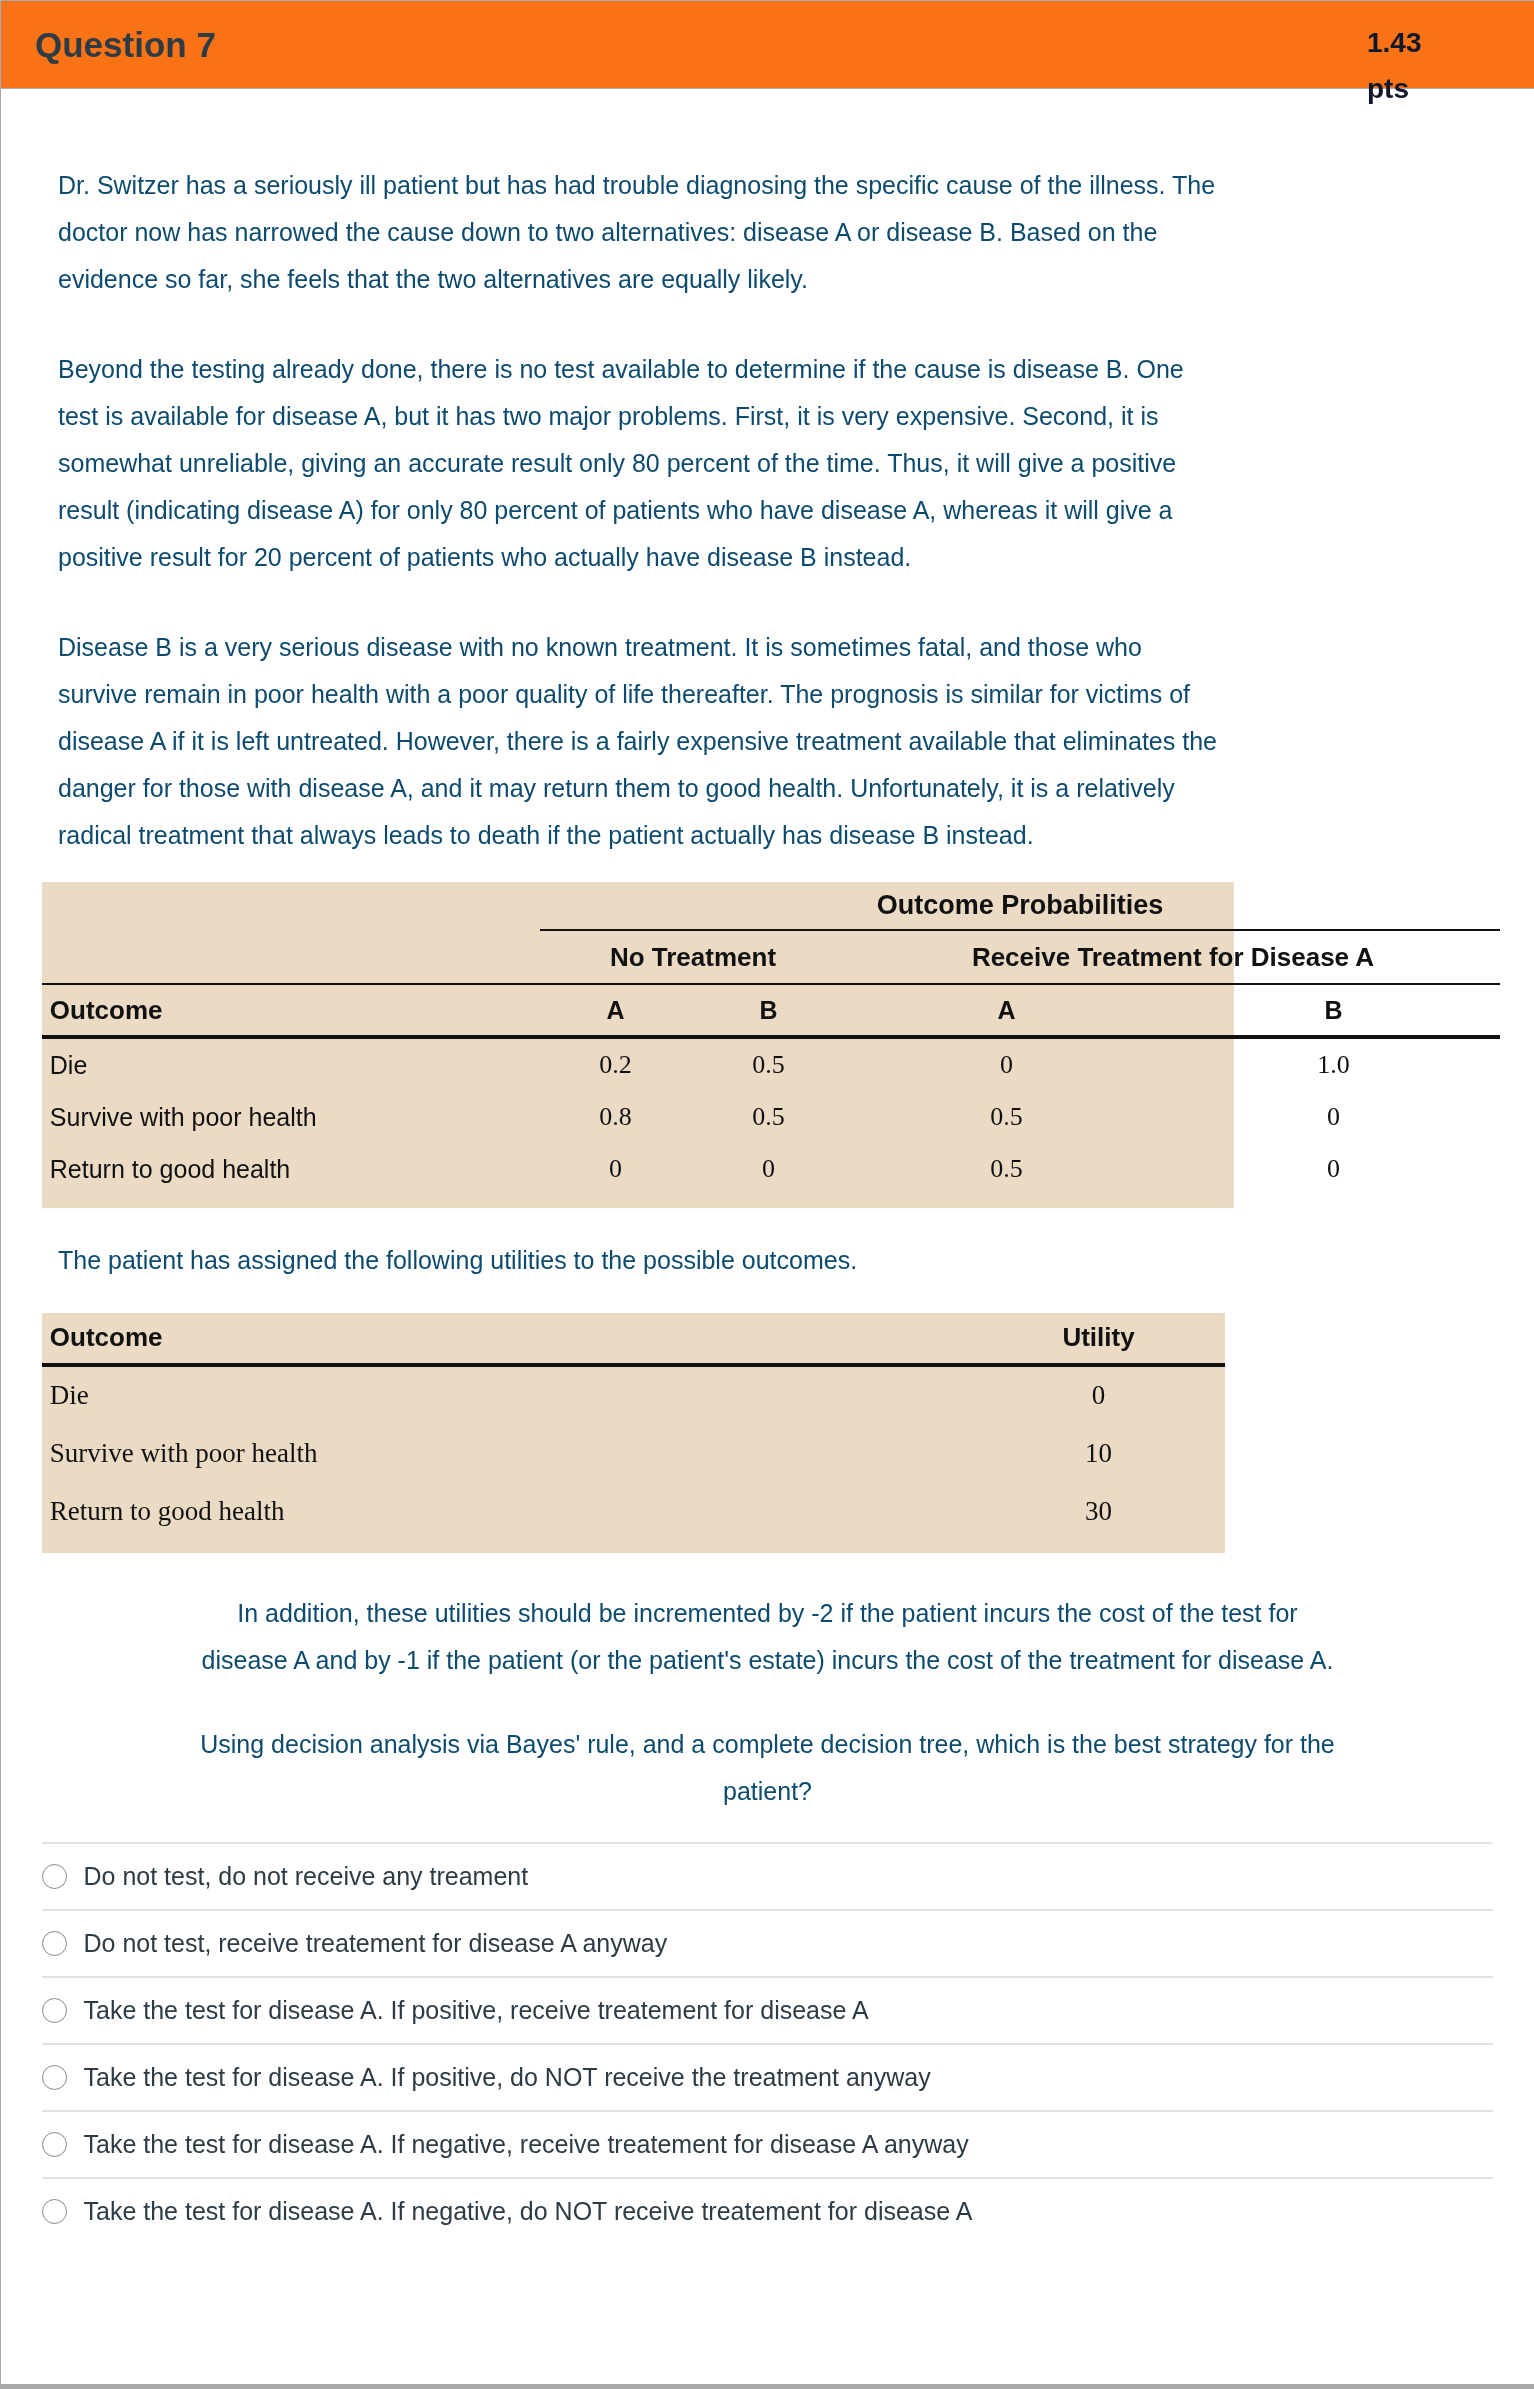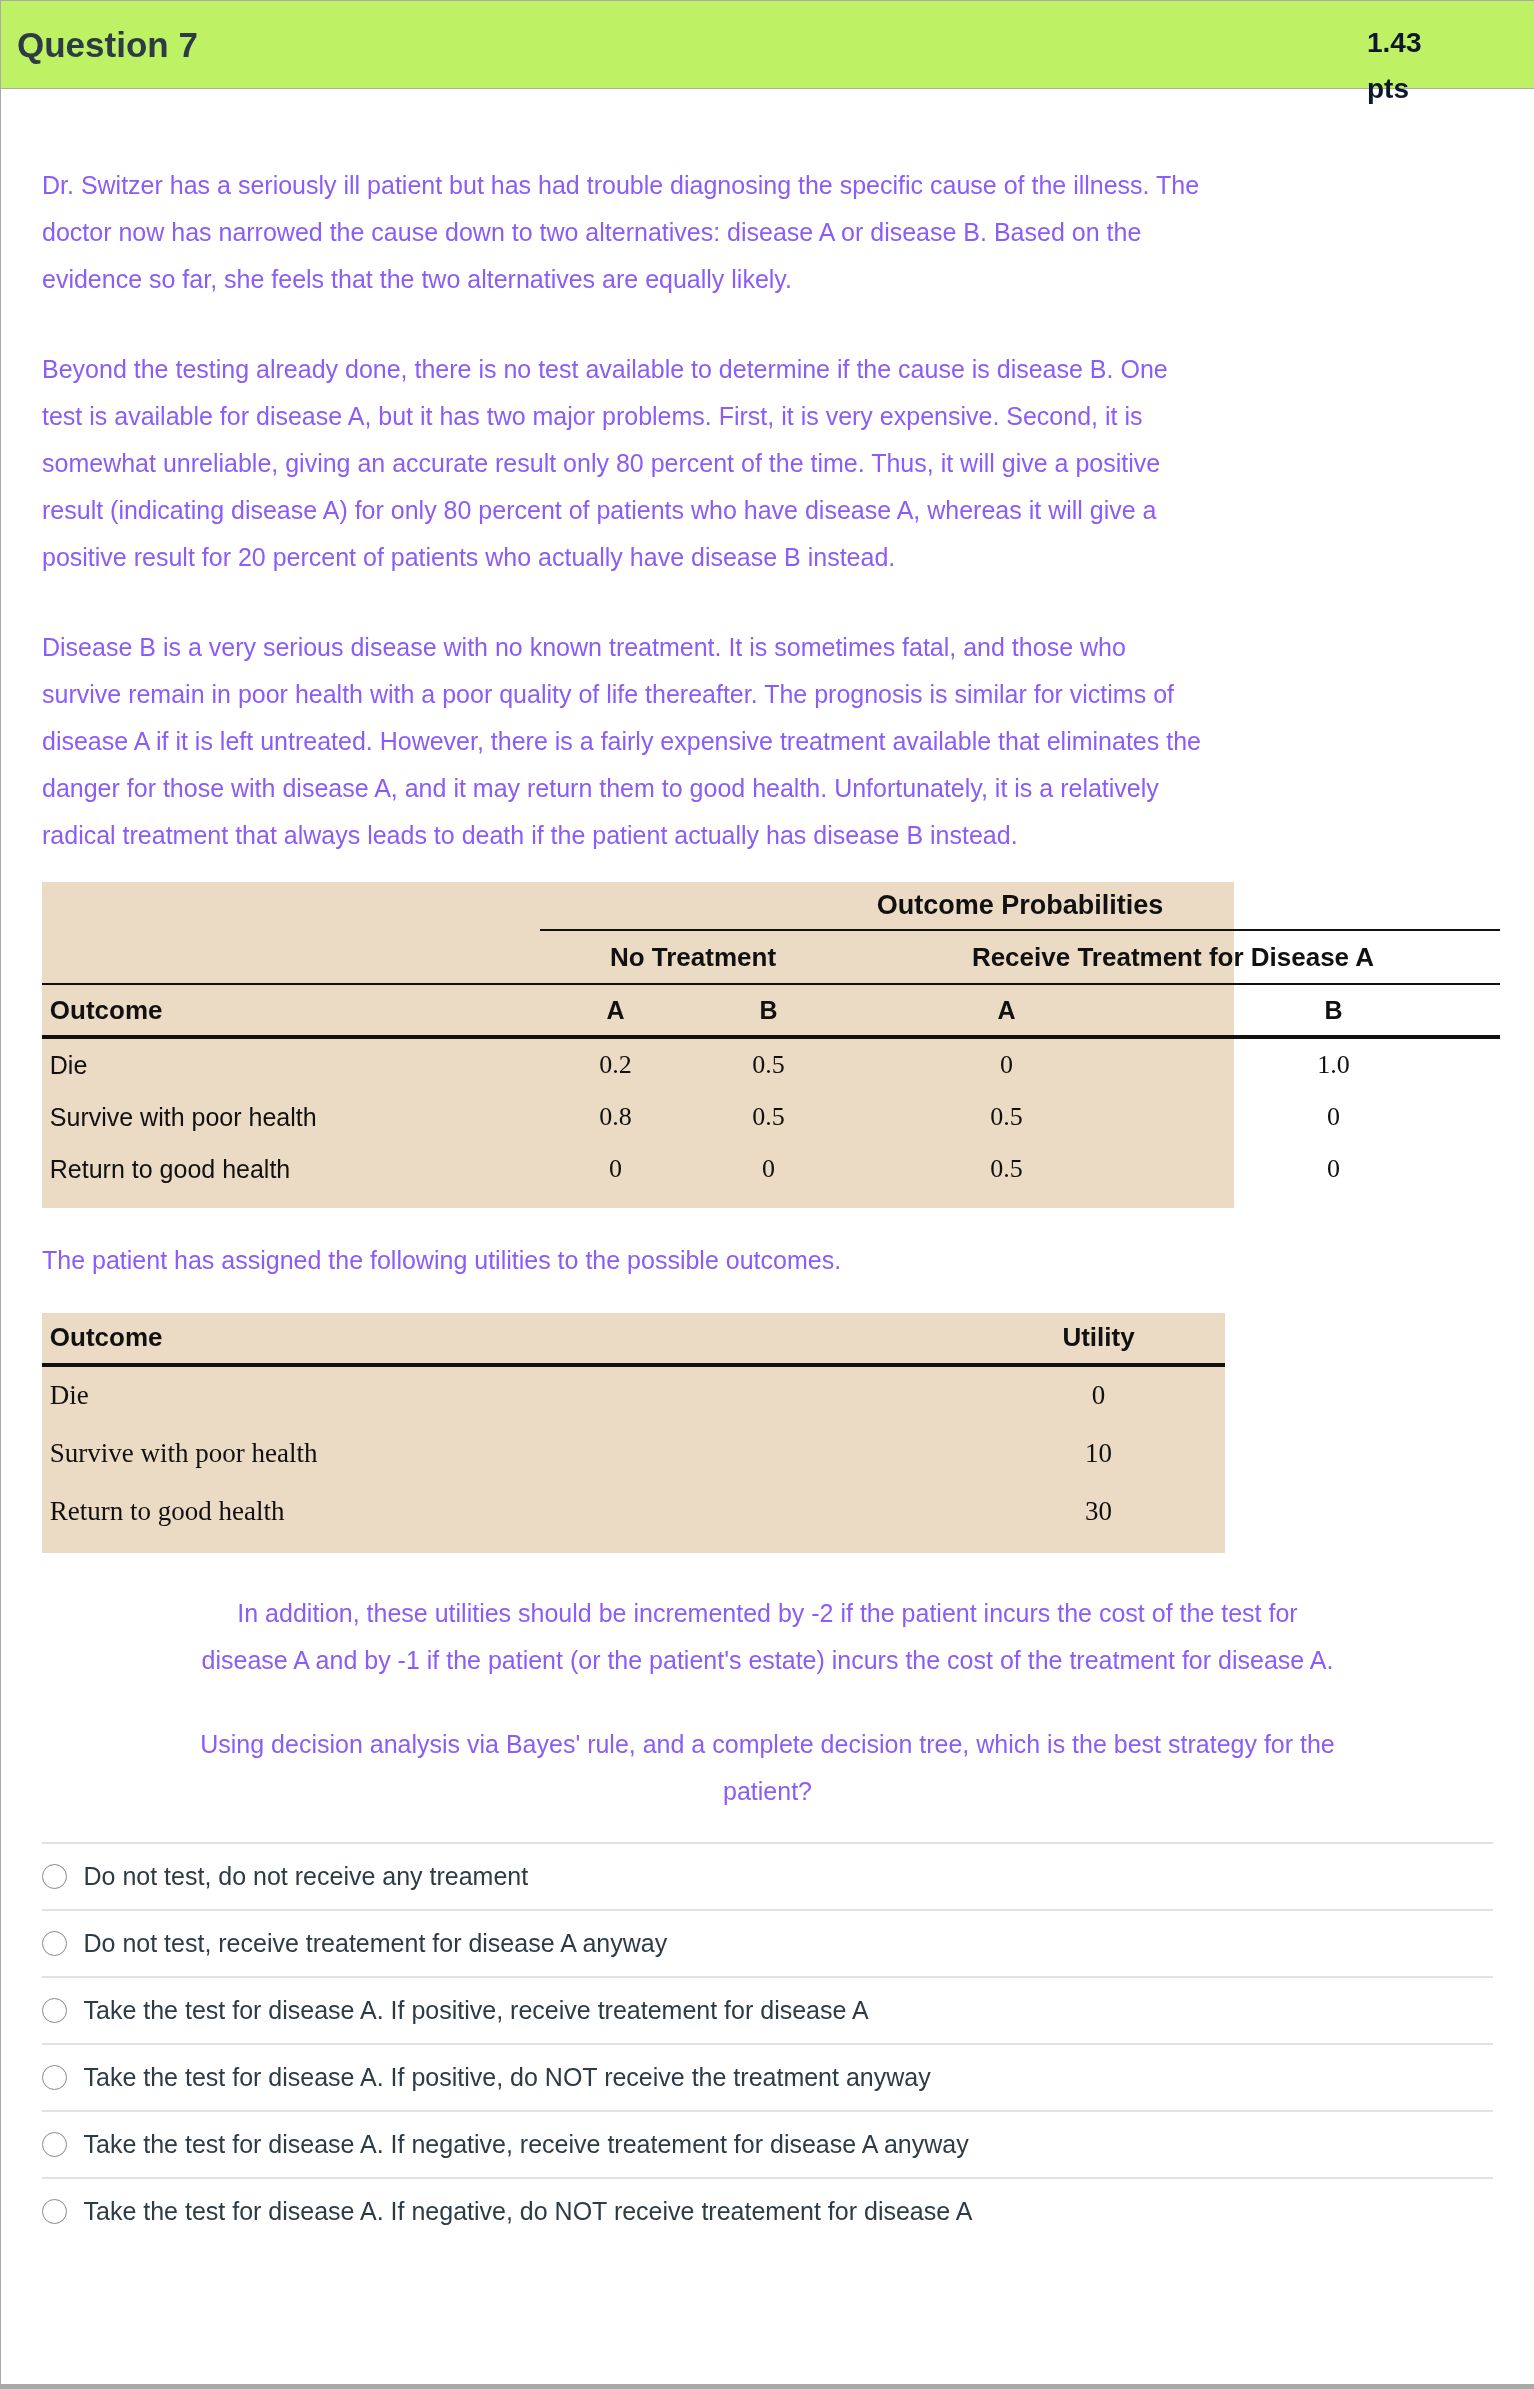--- a/index.html
+++ b/index.html
@@ -10,35 +10,35 @@
     border:1.9px solid #a9a9a9;
     border-bottom:5.8px solid #a9a9a9;
     overflow:hidden;
     background:#ffffff;
     font-family:"Liberation Sans", sans-serif;
     color:#2d3b45;
   }
   .qheader {
     box-sizing:border-box;
     height:88px;
-    background:#bef264;
+    background:#f97316;
     border-bottom:1.9px solid #ababab;
     display:flex; align-items:center;
-    padding-left:16px;
+    padding-left:34px;
   }
   .qtitle { font-size:35px; font-weight:bold; color:#2d3b45; }
   .qpoints {
     position:absolute; left:1366px; top:19.4px; width:78px;
     font-size:28px; font-weight:bold; color:#0f172a;
     line-height:46px; text-align:left; z-index:2;
   }
   .qbody { padding:0 41px; }
   .para {
-    margin:0; white-space:pre-line;
-    font-size:25px; line-height:47px; color:#8b5cf6;
+    margin:16px; white-space:pre-line;
+    font-size:25px; line-height:47px; color:#0c4a6e;
   }
   .mt150 { margin-top:73px; } .mt88 { margin-top:43px; }
   .mt76 { margin-top:37px;text-align:center; } .mt60 { margin-top:29px; }
   .mt56 { margin-top:27px; } .mt48 { margin-top:23px; }
 
   
   .t1 {
     display:grid;
     grid-template-columns:498px 151px 155px 321px 333px;
     grid-template-rows:49px 54px 54px 52px 52px 52px;

